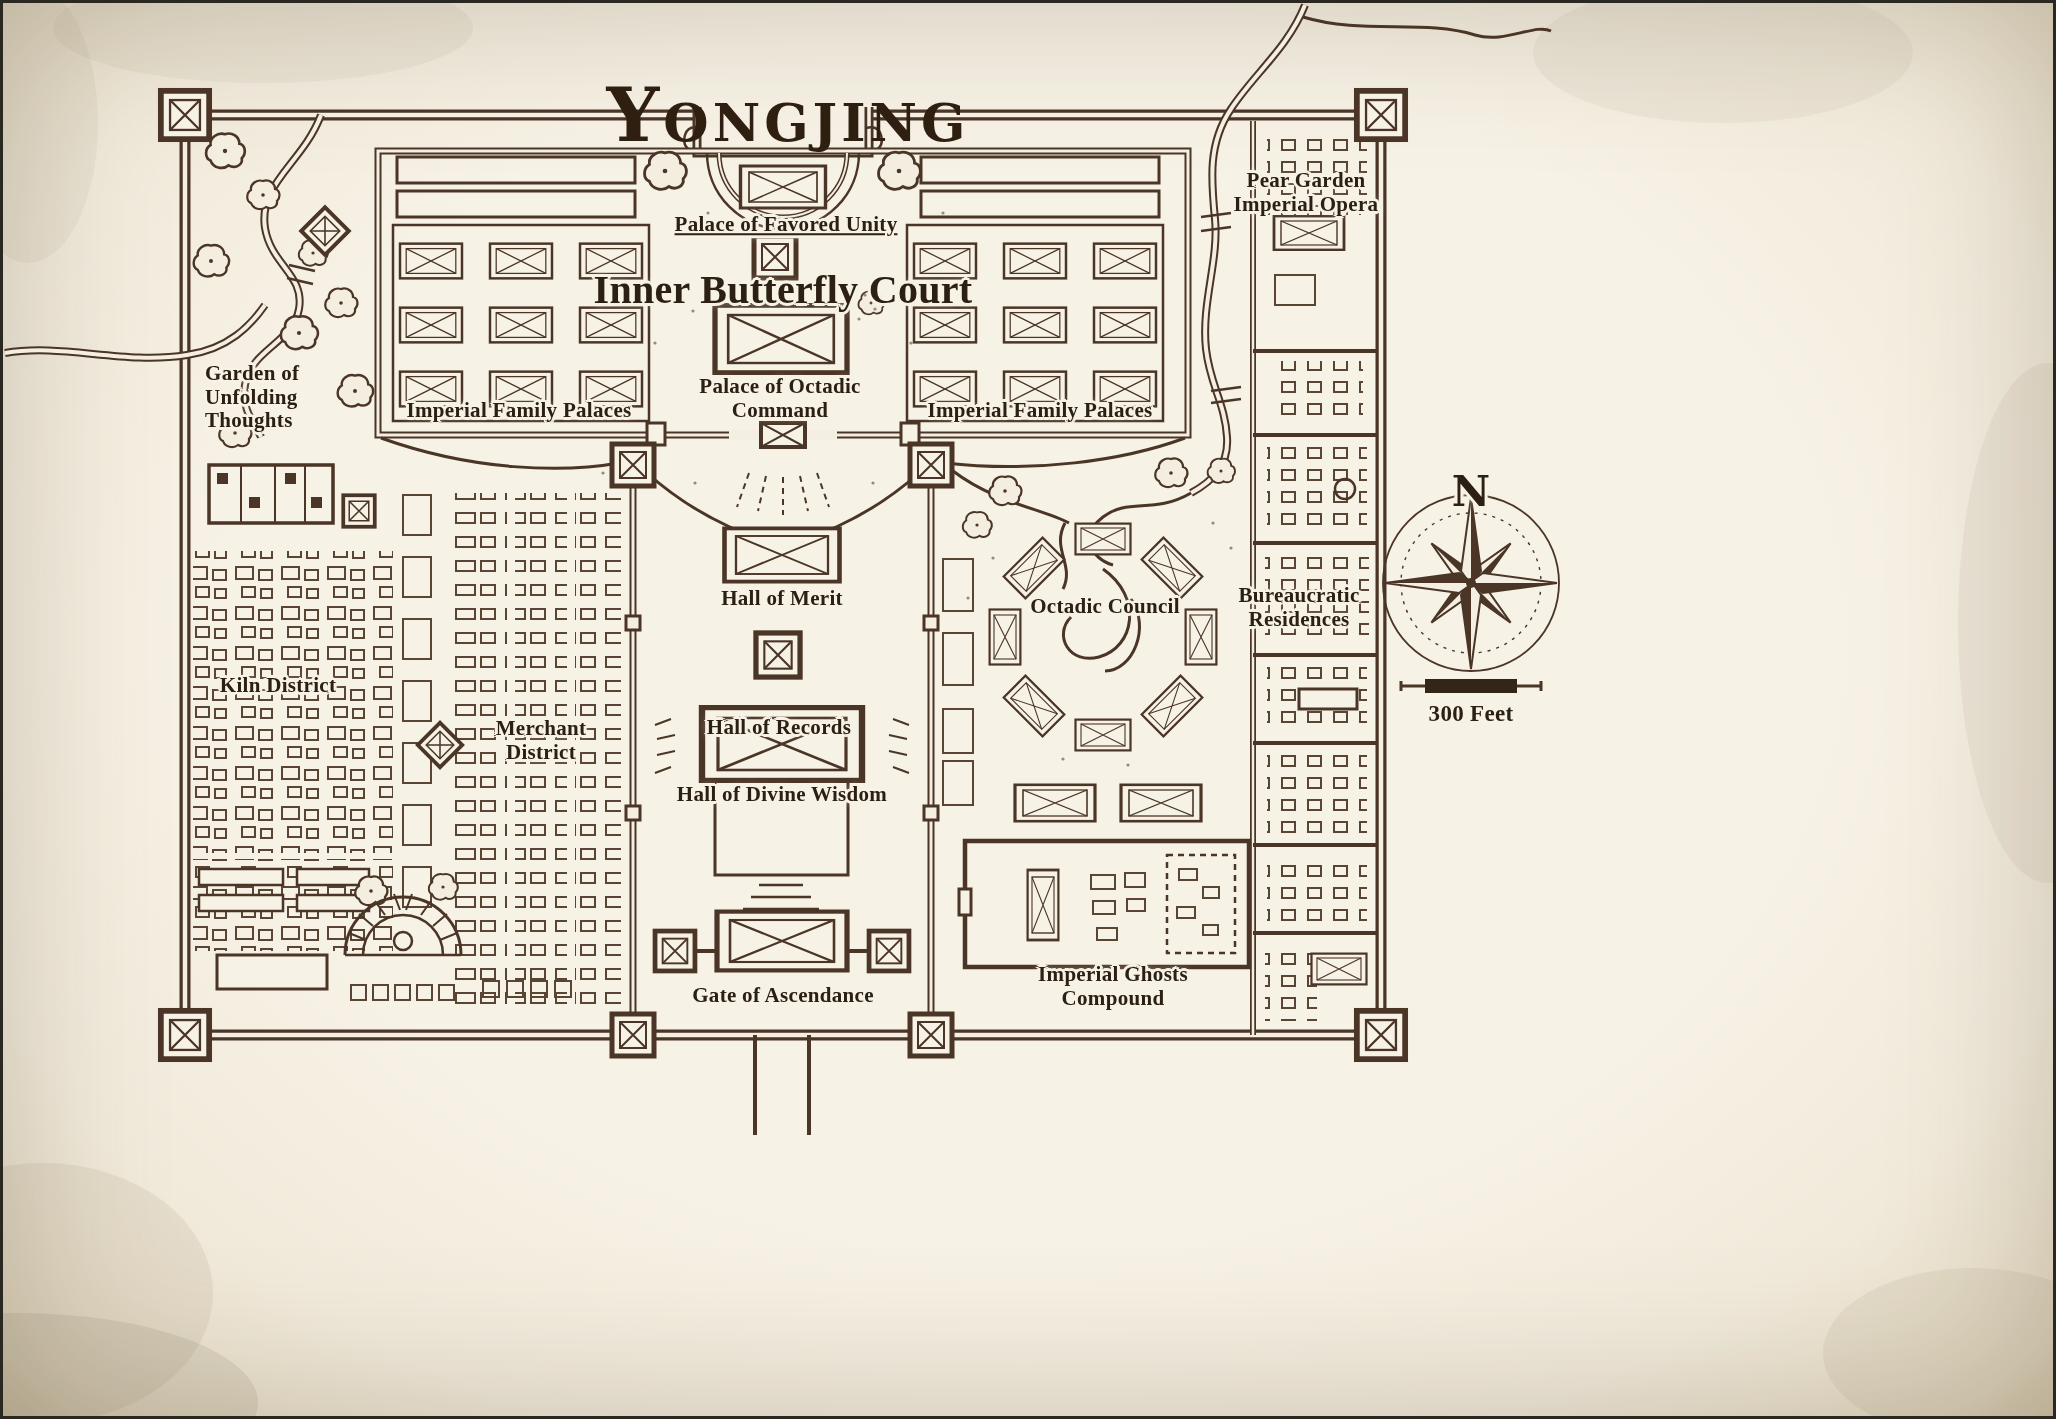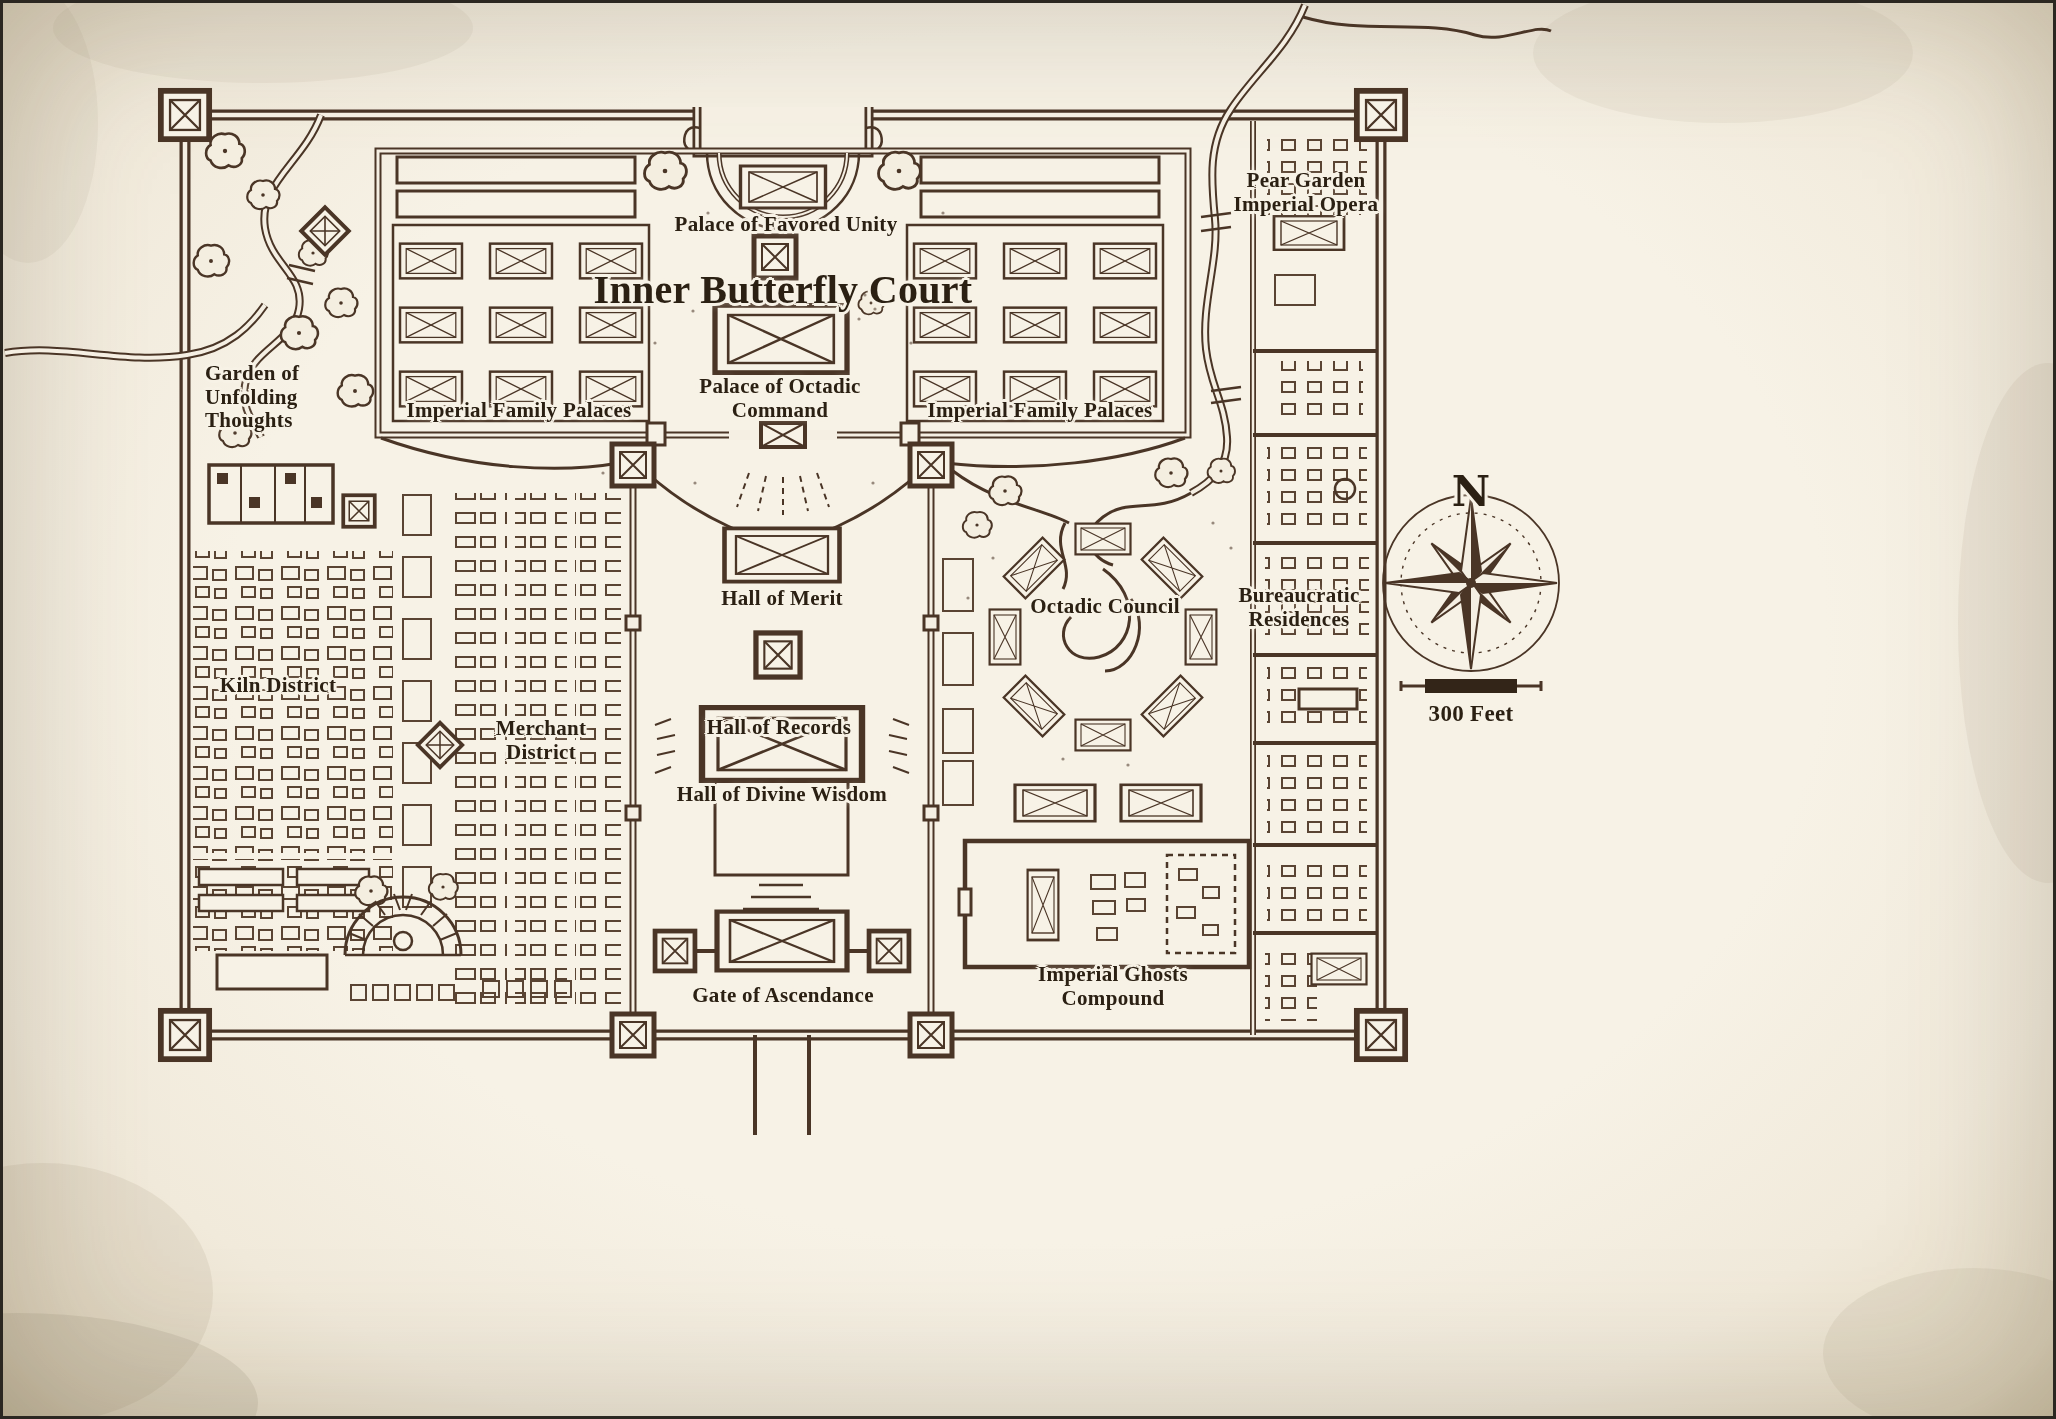--- a/index.html
+++ b/index.html
@@ -386,22 +386,23 @@
     <circle r="5" fill="#4a3526"></circle>
   </g>
 
   <g transform="translate(1468,683)">
     <path d="M-70,-5 V5 M70,-5 V5" class="ink" stroke-width="3"></path>
     <path d="M-70,0 H-46 M46,0 H70" class="ink" stroke-width="3"></path>
     <rect x="-46" y="-7" width="92" height="14" fill="#332518"></rect>
   </g>
 </svg>
 
-
-<div class="lbl" style="left:783px;top:222px;">Palace of Favored Unity</div>
+<h1 class="title" style="left:785px;top:62px;">Yongjing</h1>
+
+<div class="lbl" style="left:783px;top:222px;text-decoration:underline;">Palace of Favored Unity</div>
 <div class="lbl big" style="left:780px;top:287px;">Inner Butterfly Court</div>
 <div class="lbl" style="left:777px;top:396px;">Palace of Octadic
 Command</div>
 <div class="lbl" style="left:516px;top:408px;">Imperial Family Palaces</div>
 <div class="lbl" style="left:1037px;top:408px;">Imperial Family Palaces</div>
 <div class="lbl left-align" style="left:202px;top:394px;">Garden of
 Unfolding
 Thoughts</div>
 <div class="lbl" style="left:1303px;top:190px;">Pear Garden
 Imperial Opera</div>

